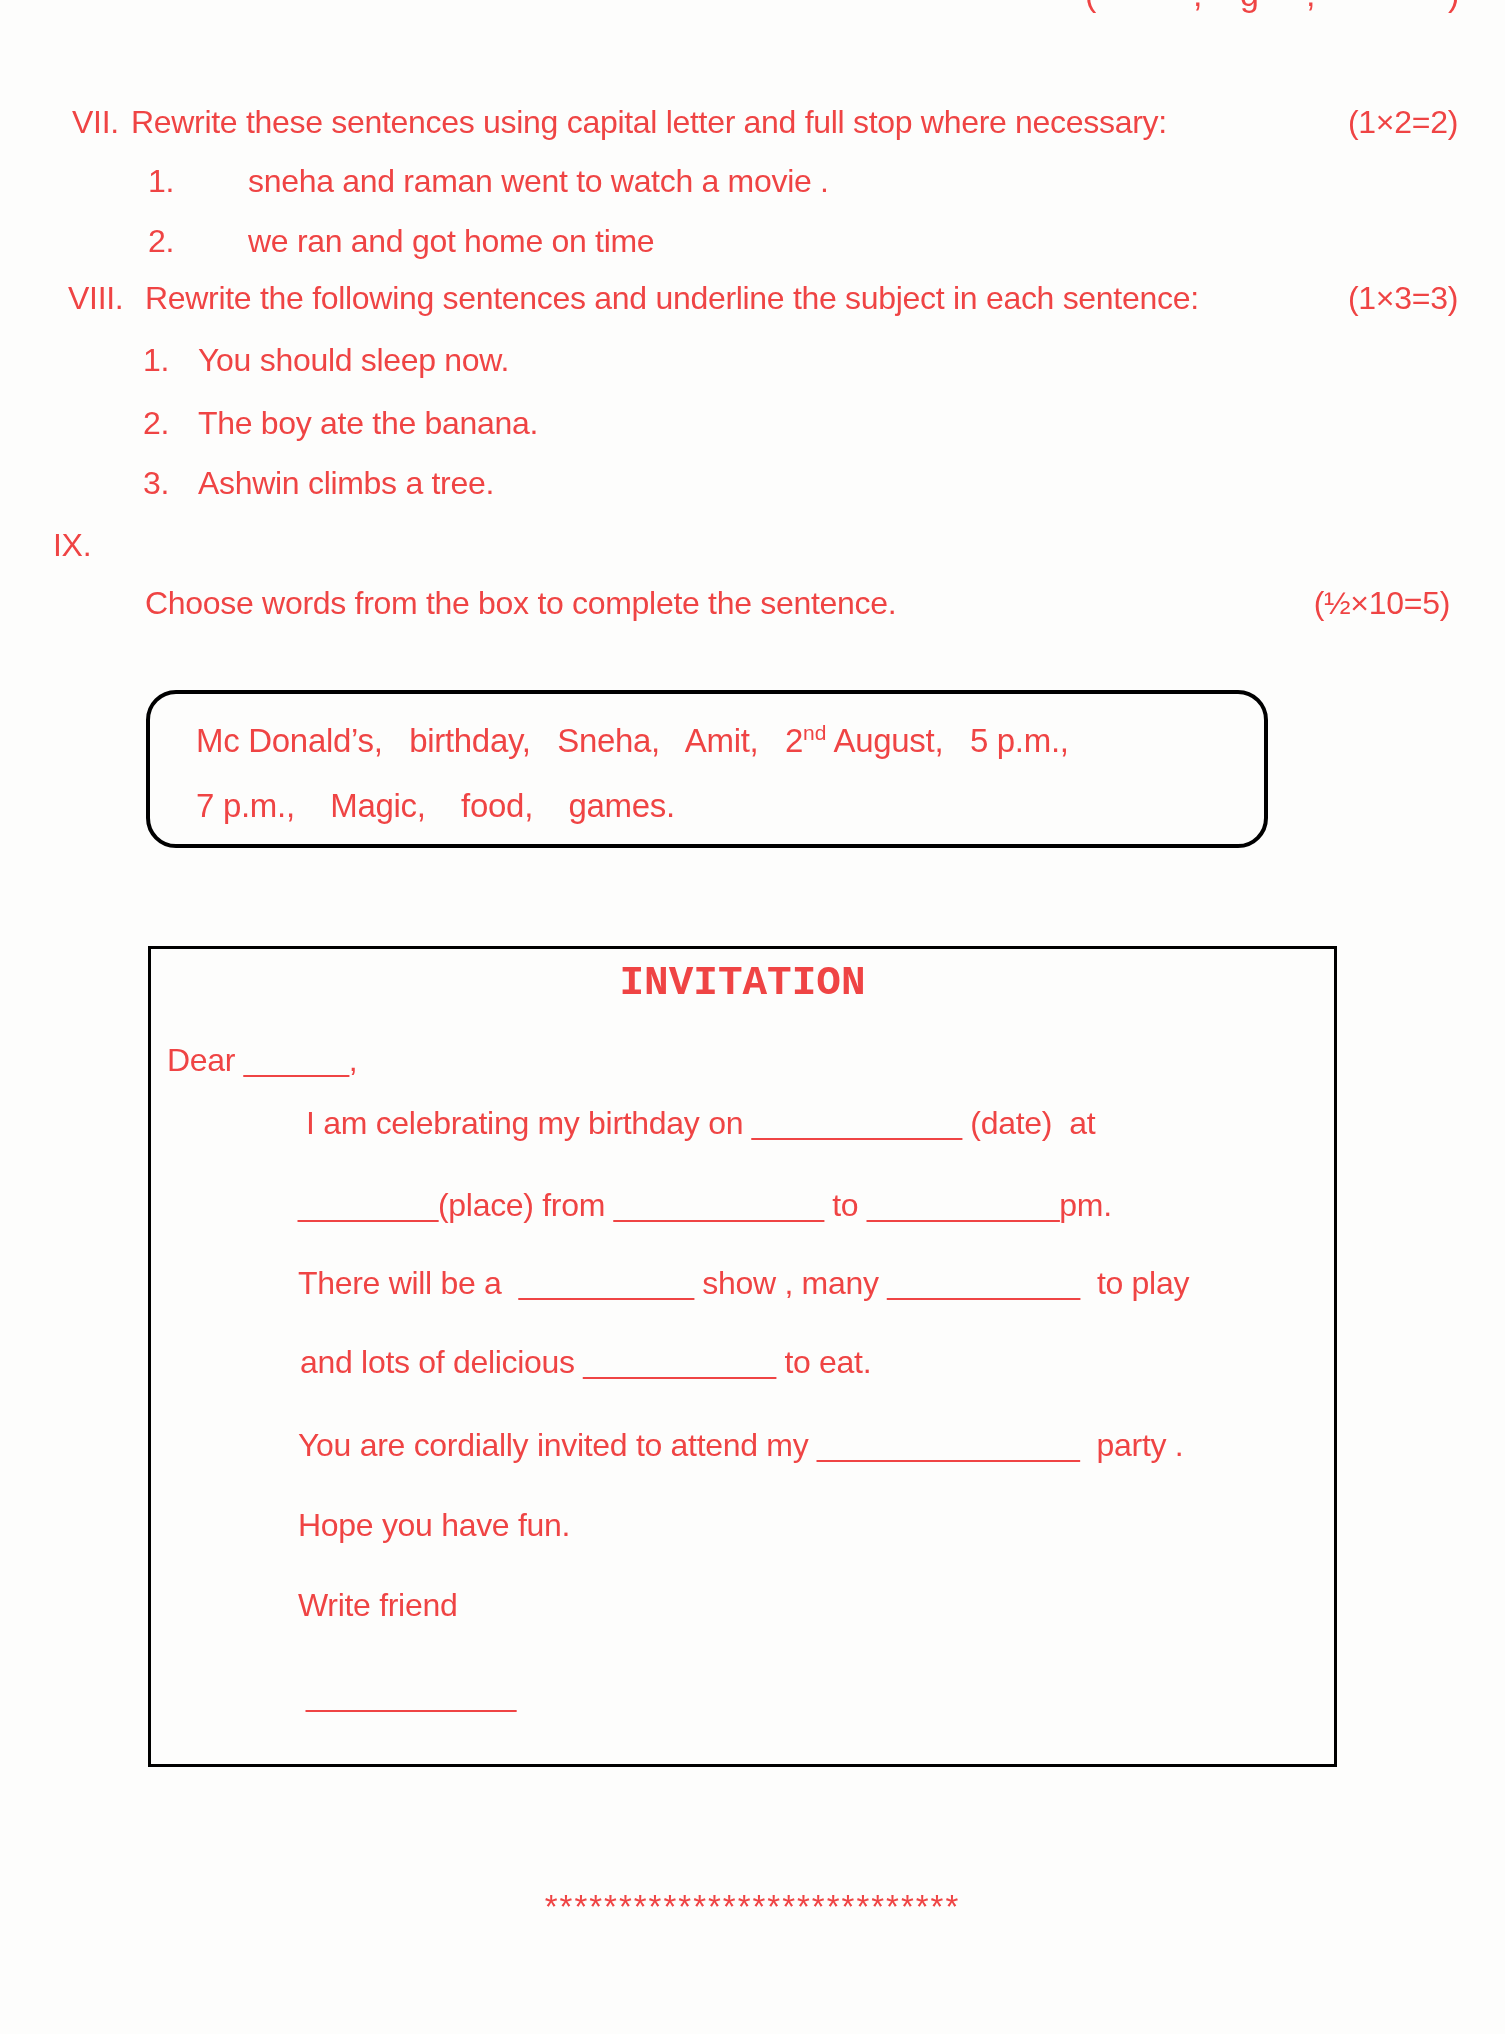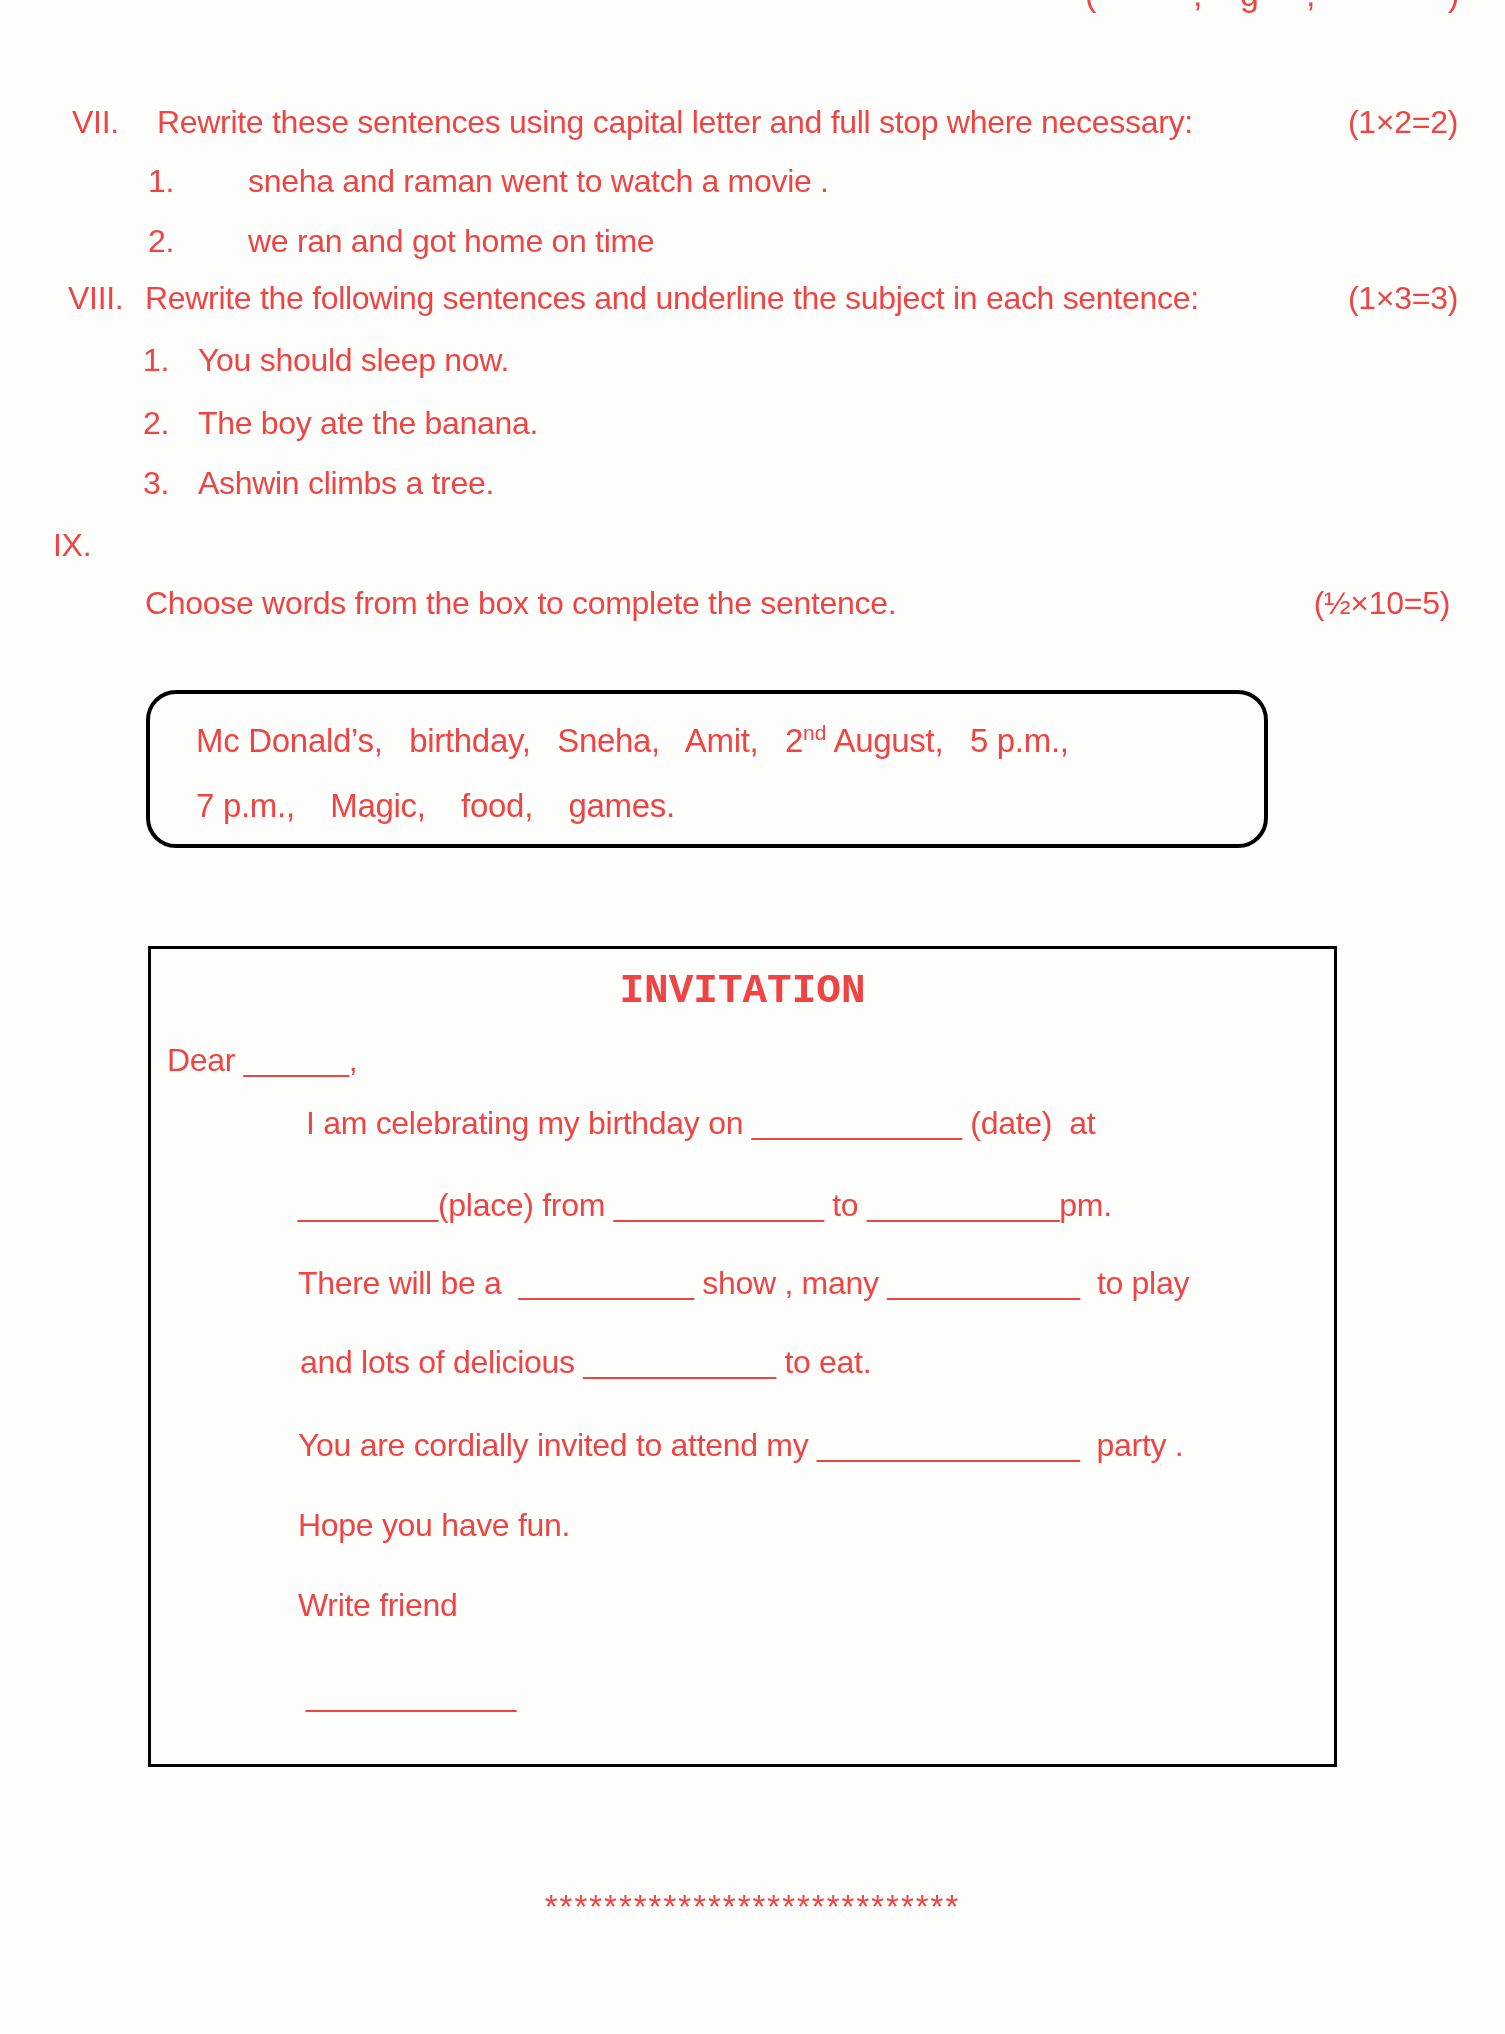--- a/index.html
+++ b/index.html
@@ -39,21 +39,20 @@
     position:absolute;
     left:148px;top:960px;
     width:1189px;
     text-align:center;
     font-family:"Liberation Mono", monospace;
     font-weight:bold;
     font-size:41px;
     line-height:46px;
     letter-spacing:0px;
     white-space:pre;
-    margin-top:8px;
   }
   .boxline{font-size:33px;}
   .sup{
     font-size:21px;
     vertical-align:super;
     letter-spacing:0;
   }
   .asterisks{
     position:absolute;
     left:0;top:1887px;
@@ -72,21 +71,21 @@
 
   <div>
     <span class="frag" style="left:1085px">(</span>
     <span class="frag" style="left:1193px">,</span>
     <span class="frag" style="left:1240px">g</span>
     <span class="frag" style="left:1306px">,</span>
     <span class="frag" style="left:1448px">)</span>
   </div>
 
   <span class="t" style="left:72px;top:102px">VII.</span>
-  <span class="t" style="left:157px;top:102px">Rewrite these sentences using capital letter and full stop where necessary:</span>
+  <span class="t" style="left:131px;top:102px">Rewrite these sentences using capital letter and full stop where necessary:</span>
   <span class="t marks" style="right:47px;top:102px">(1×2=2)</span>
 
   <span class="t" style="left:148px;top:161px">1.</span>
   <span class="t" style="left:248px;top:161px">sneha and raman went to watch a movie .</span>
 
   <span class="t" style="left:148px;top:221px">2.</span>
   <span class="t" style="left:248px;top:221px">we ran and got home on time</span>
 
   <span class="t" style="left:68px;top:278px">VIII.</span>
   <span class="t" style="left:145px;top:278px">Rewrite the following sentences and underline the subject in each sentence:</span>

